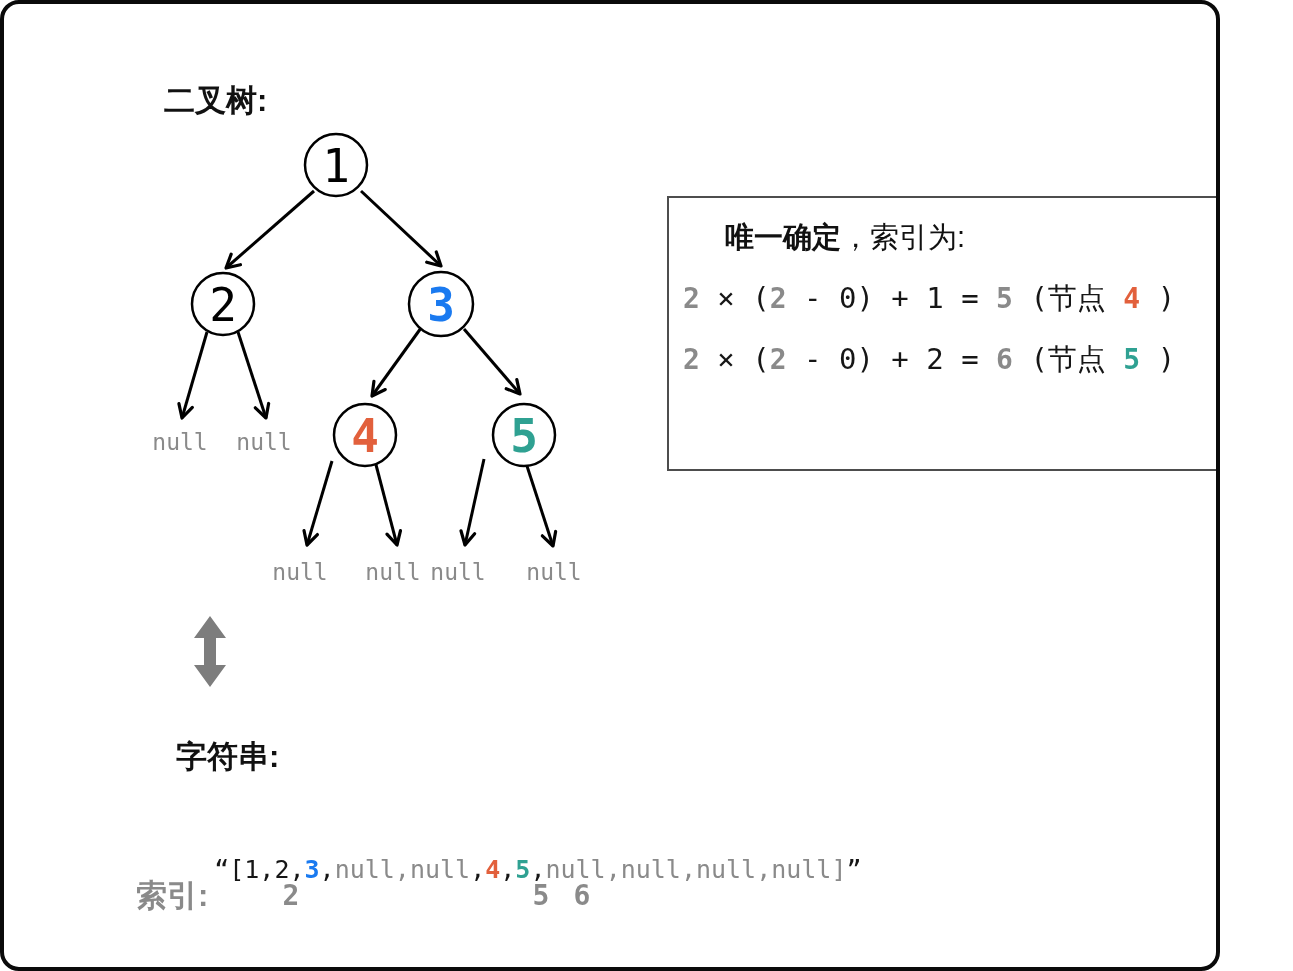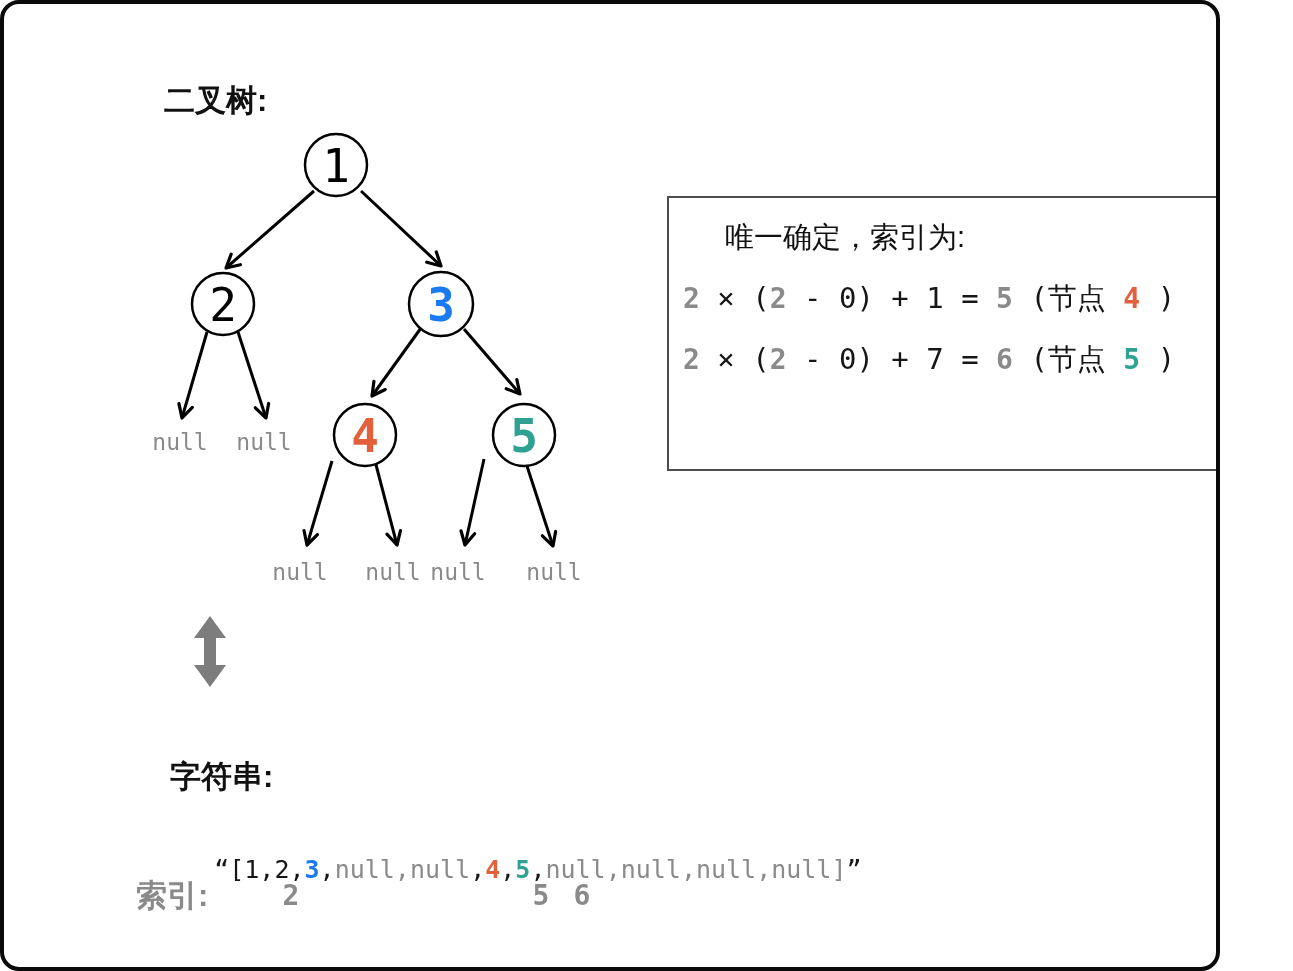--- a/index.html
+++ b/index.html
@@ -14,21 +14,21 @@
     font-family:"Liberation Sans", sans-serif;
   }
   .abs{position:absolute;}
   .layer{position:absolute;left:0;top:0;width:1293px;height:971px;}
 
   .section-title{
     font-weight:bold;color:#111111;font-size:31px;line-height:34px;
     white-space:nowrap;
   }
   .tree-title{left:160px;top:80px;}
-  .string-title{left:166px;top:736px;margin-top:20px;}
+  .string-title{left:172px;top:736px;}
 
   .node-digit{
     font-family:"DejaVu Sans Mono", monospace;
     font-size:46px;
   }
   .node-digit.bold{font-weight:bold;}
   .null-text{
     font-family:"DejaVu Sans Mono", monospace;
     font-size:23px;
     fill:#8a8a8a;
@@ -40,21 +40,21 @@
     border:2px solid #4d4d4d;
     background:#ffffff;
     padding:14px 0 0 14px;
   }
   .info-line{
     height:53px;line-height:50px;
     font-size:29px;color:#111111;white-space:nowrap;
   }
   .mono{font-family:"DejaVu Sans Mono","DejaVu Sans",monospace;margin-top:8px;}
   .num{font-family:"DejaVu Sans Mono","DejaVu Sans",monospace;font-weight:bold;font-size:28px;}
-  .bold-cn{font-weight:normal;padding-left:42px;}
+  .bold-cn{font-weight:bold;padding-left:42px;}
   .c-blue{color:#1a7af0;}
   .c-orange{color:#e2603c;}
   .c-teal{color:#2fa192;}
   .c-gray{color:#8a8a8a;}
   .c-black{color:#161616;}
 
   .string-line{
     left:150px;top:803px;
     font-family:"DejaVu Sans Mono","DejaVu Sans",monospace;
     font-size:25px;line-height:42px;
@@ -121,21 +121,21 @@
   </svg>
 
   <div class="abs info-box">
     <div class="info-line">
       <span class="bold-cn">唯一确定</span><span>，索引为:</span>
     </div>
     <div class="info-line mono">
       <span class="num c-gray">2</span><span class="c-black"> × (</span><span class="num c-gray">2</span><span class="c-black"> - 0) + 1 = </span><span class="num c-gray">5</span><span class="c-black"> (节点 </span><span class="num c-orange">4</span><span class="c-black"> )</span>
     </div>
     <div class="info-line mono">
-      <span class="num c-gray">2</span><span class="c-black"> × (</span><span class="num c-gray">2</span><span class="c-black"> - 0) + 7 = </span><span class="num c-gray">6</span><span class="c-black"> (节点 </span><span class="num c-teal">5</span><span class="c-black"> )</span>
+      <span class="num c-gray">2</span><span class="c-black"> × (</span><span class="num c-gray">2</span><span class="c-black"> - 0) + 2 = </span><span class="num c-gray">6</span><span class="c-black"> (节点 </span><span class="num c-teal">5</span><span class="c-black"> )</span>
     </div>
   </div>
 
   <div class="abs section-title string-title">字符串:</div>
 
   <div class="abs string-line">
     <span class="c-black">“[1,2,</span><span class="tok-b c-blue">3</span><span class="c-black">,</span><span class="c-gray">null,null</span><span class="c-black">,</span><span class="tok-b c-orange">4</span><span class="c-black">,</span><span class="tok-b c-teal">5</span><span class="c-black">,</span><span class="c-gray">null,null,null,null</span><span class="c-gray">]</span><span class="c-black">”</span>
   </div>
 
   <div class="abs index-label">索引:</div>

